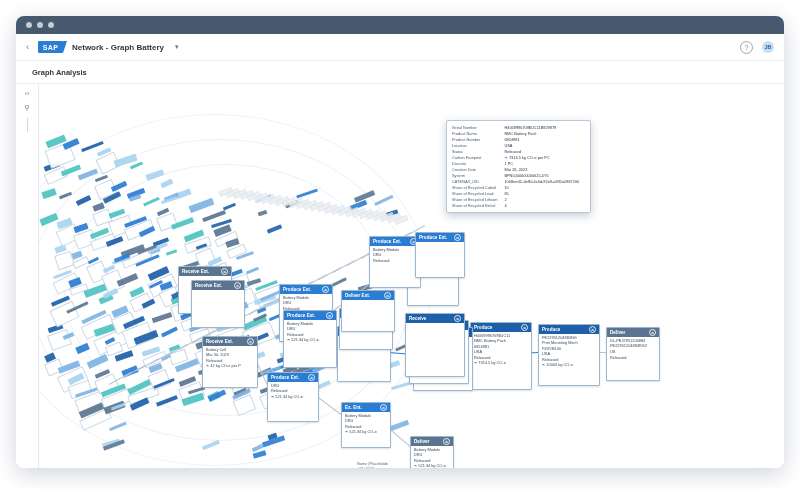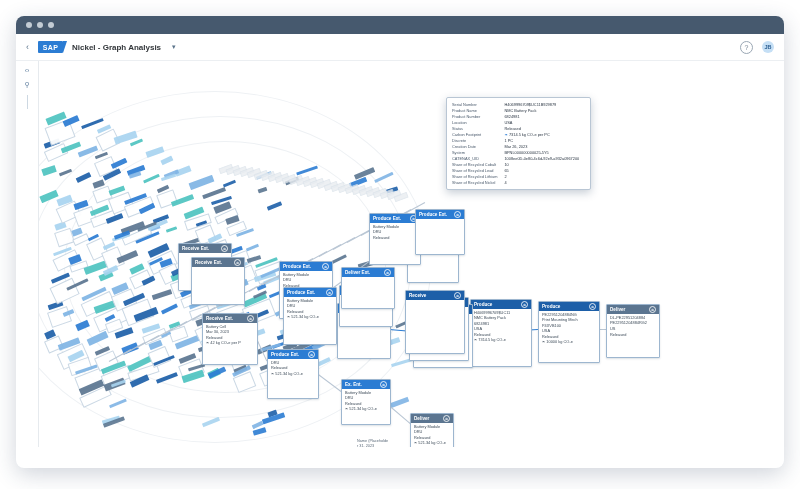--- a/index.html
+++ b/index.html
@@ -93,27 +93,30 @@
     <span class="dot"></span>
     <span class="dot"></span>
     <span class="dot"></span>
   </div>
 
   <div class="shellbar">
     <span class="backchev">‹</span>
     <span class="saplogo">
       <span>SAP</span>
     </span>
-    <span class="shelltitle">Nickel - Graph Analysis</span>
+    <span class="shelltitle">Network - Graph Battery</span>
     <span class="shellcaret">▾</span>
     <span class="shellspacer"></span>
     <span class="shellicon">?</span>
     <span class="avatar">JB</span>
   </div>
 
+  <div class="subhead">
+    <span class="subhead-title">Graph Analysis</span>
+  </div>
 
   <div class="bodyrow">
 
     <div class="leftrail">
       <span class="rail-ic">‹›</span>
       <span class="rail-ic">⚲</span>
       <span class="rail-div"></span>
     </div>
 
     <div class="canvas">

